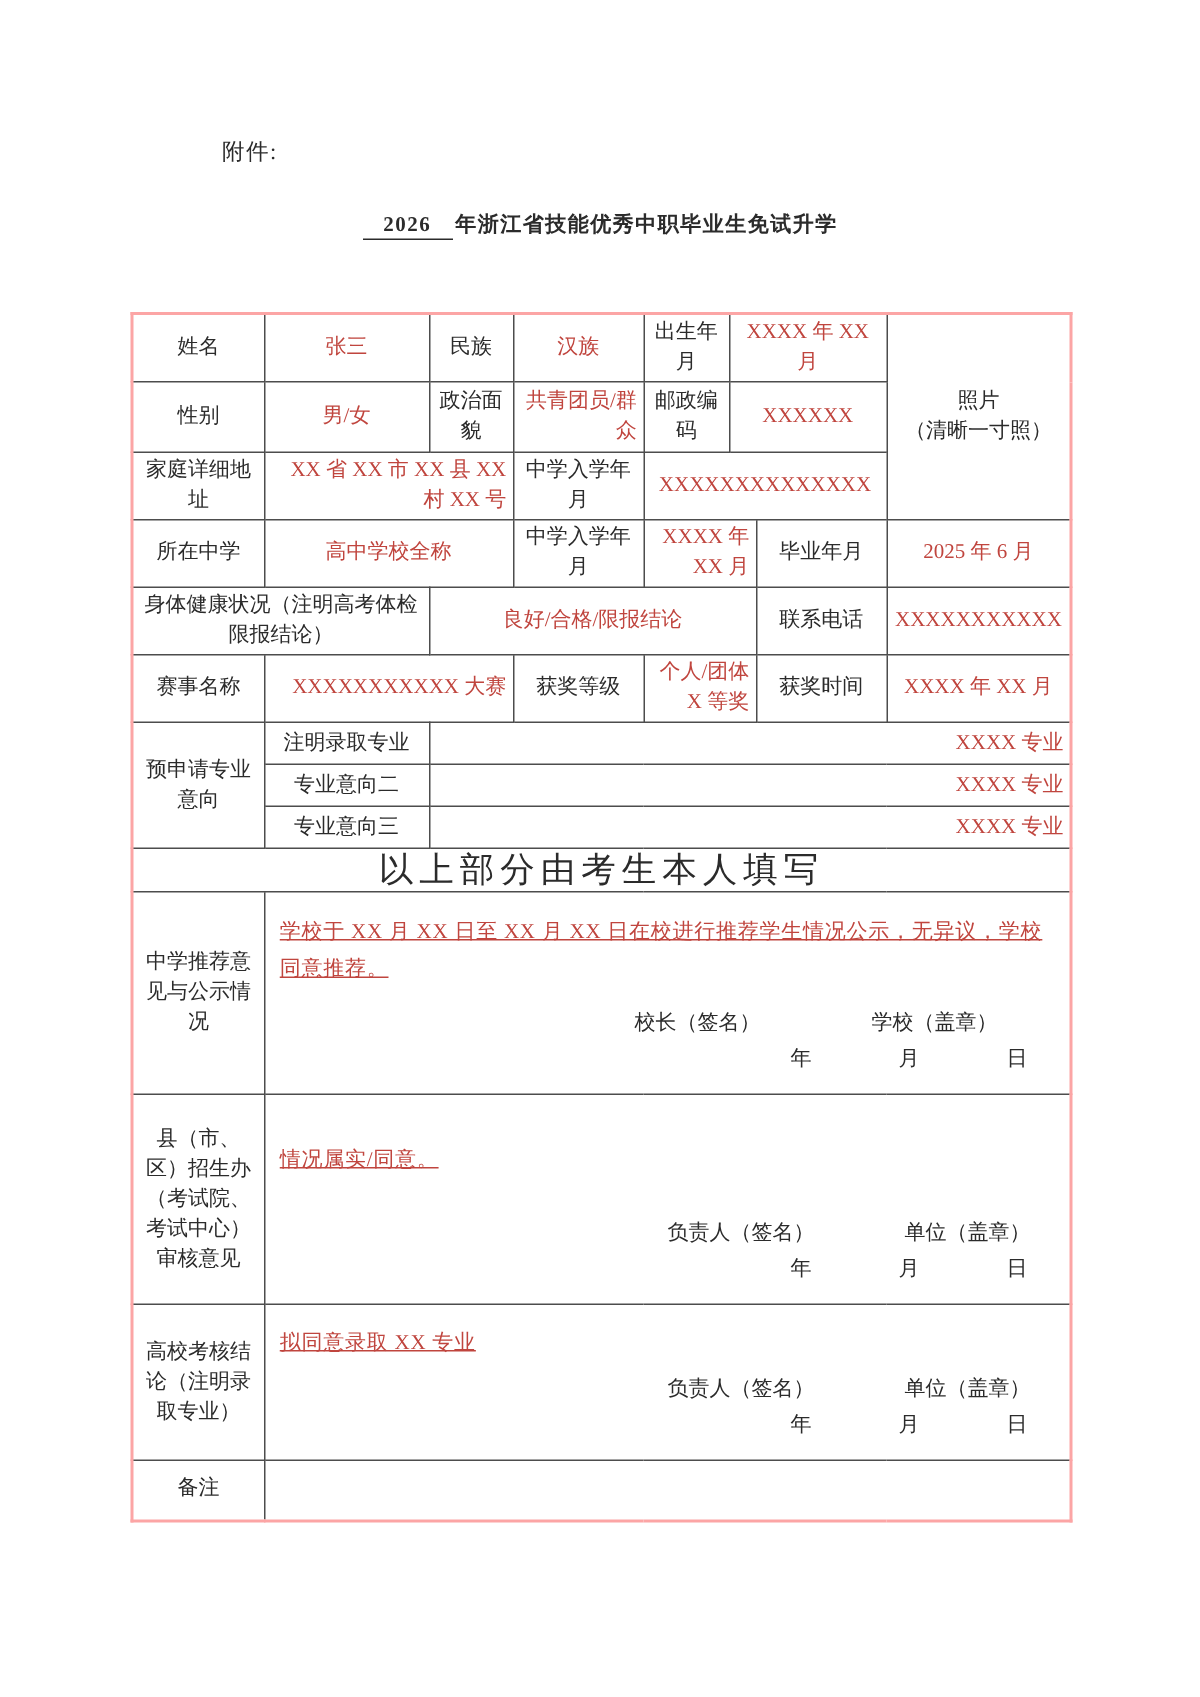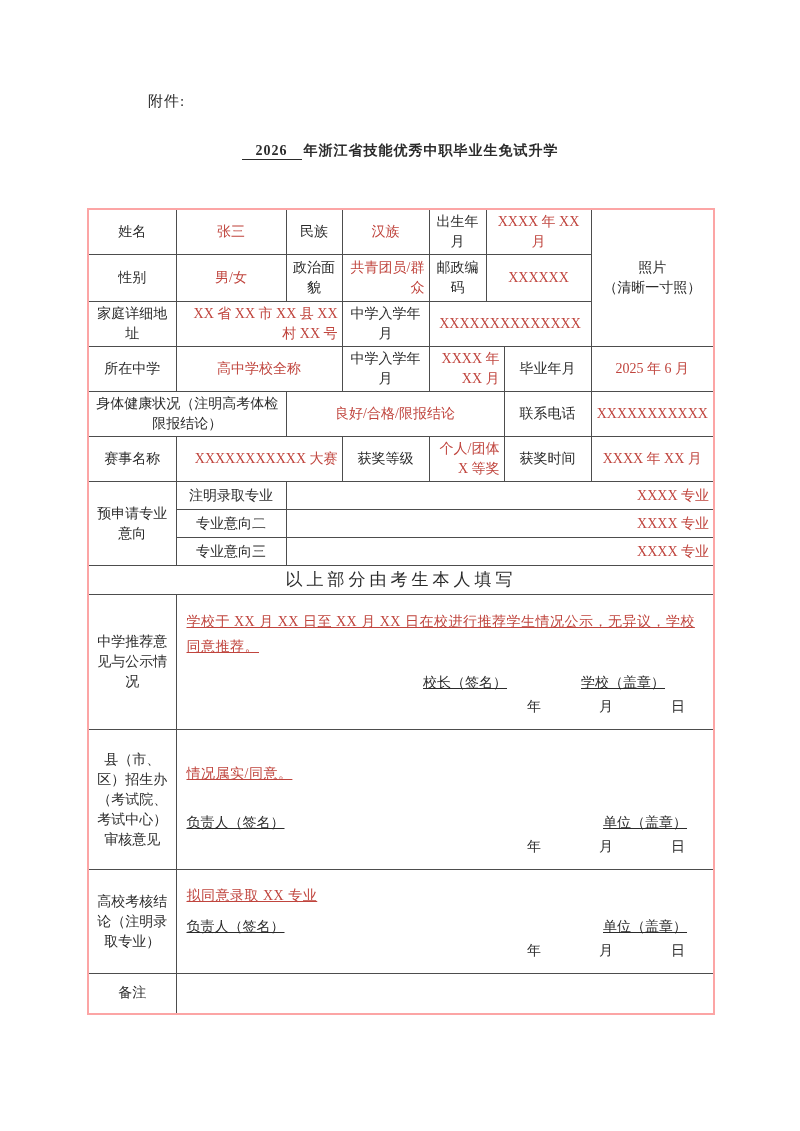--- a/index.html
+++ b/index.html
@@ -36,40 +36,40 @@
   }
   table.form { border:2px solid #fca5a5; }
   td {
     text-align:center; vertical-align:middle;
     line-height:20px; padding:2px 4px;
     overflow:hidden;
   }
   td.left { text-align:right; padding-left:7px; }
   .red { color:#c0453e; }
   td.section-note {
-    font-size:17px; letter-spacing:4px; line-height:22px;
+    font-size:23px; letter-spacing:4px; line-height:22px;
   }
   
   td.bigcell { padding:0; vertical-align:top; }
   .bigcell-inner {
     display:flex; flex-direction:column;
     width:100%; height:100%;
     padding:6px 10px 8px 10px;
   }
   .comment {
     text-align:left; line-height:25px; letter-spacing:0.5px;text-decoration:underline;
   }
   .comment.topalign { padding-top:8px; }
   .comment.midalign { flex:1; display:flex; align-items:center; }
   .spacer { flex:1; }
   .sig-row {
     display:flex; justify-content:flex-end; gap:74px;
-    padding-right:38px; line-height:24px;text-decoration:underline;
-  }
-  .sig-row.tight { gap:32px; padding-right:16px;justify-content:space-between; }
+    padding-right:38px; line-height:24px;
+  }
+  .sig-row.tight { gap:60px; padding-right:16px; }
   .date-row {
     display:flex; justify-content:flex-end; gap:58px;
     padding-right:18px; line-height:23px;
   }
   .watermark {
     position:absolute; right:28px; top:1132px;
     font-size:18px; color:#0f766e;
     font-family:"Liberation Sans","DejaVu Sans",sans-serif;
     letter-spacing:1px;
   }

